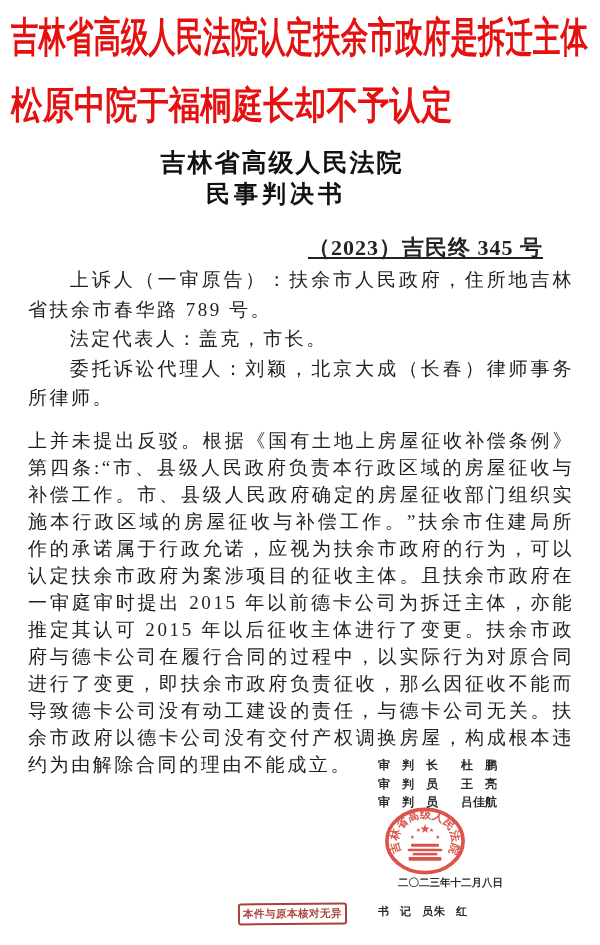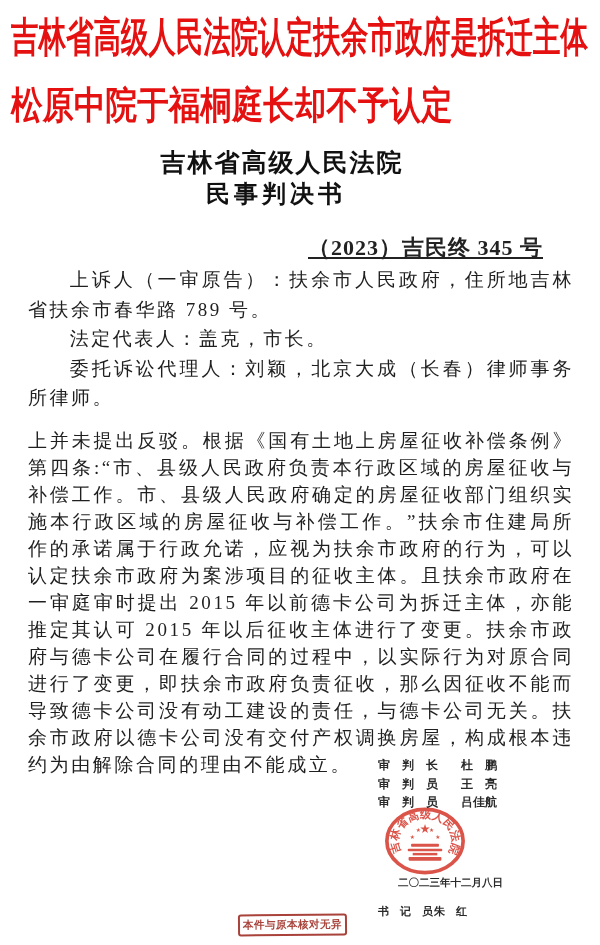--- a/index.html
+++ b/index.html
@@ -79,21 +79,20 @@
   }
 
   
   .stamp {
     position:absolute; left:238px; top:903px;
     border:2px solid #a8423a; border-radius:3px;
     color:#a8423a;
     font-size:10.5px; font-weight:bold; letter-spacing:0.5px;
     padding:2px 3px;
     transform:rotate(-0.5deg);
-    margin-top:11px;
   }
 </style>
 </head>
 <body>
 
 <div class="page">
 
   <div class="hl1">吉林省高级人民法院认定扶余市政府是拆迁主体</div>
   <div class="hl2">松原中院于福桐庭长却不予认定</div>
 

